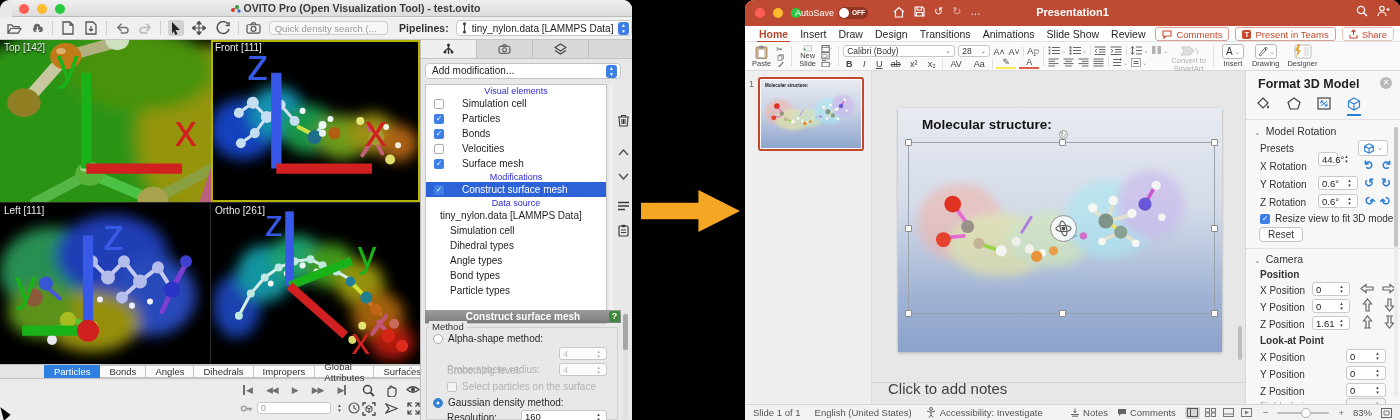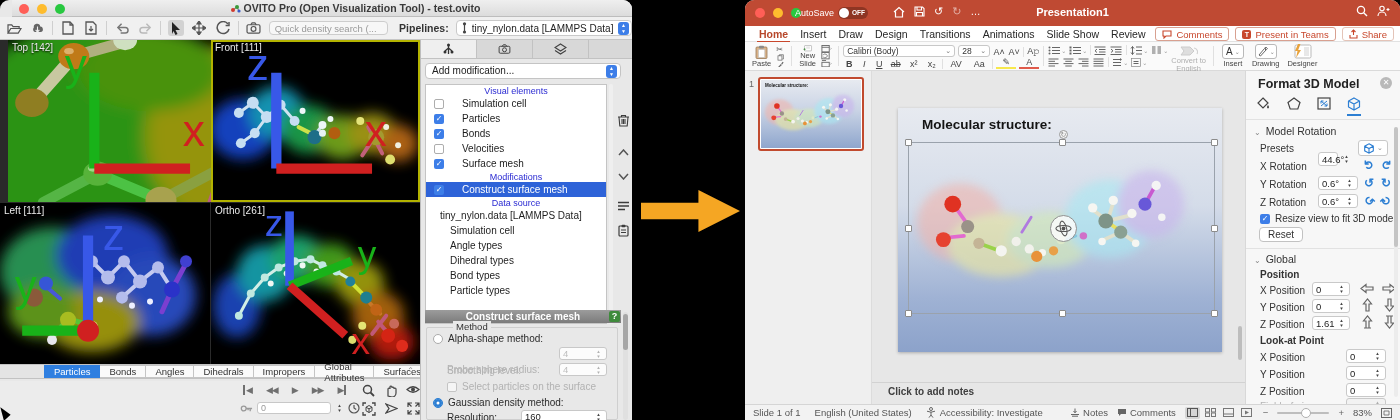--- a/index.html
+++ b/index.html
@@ -62,21 +62,21 @@
 .lrow .src{margin-left:14px;}
 .lrow .child{margin-left:24px;}
 .cb{width:10px;height:10px;border-radius:2px;background:#3D7EE8;color:#fff;font-size:8px;line-height:10px;text-align:center;flex:none;}
 .cb.off{background:#fff;border:1px solid #ADADAD;}
 .listscroll{position:absolute;left:188px;top:44px;width:4px;height:240px;background:#EFEFEF;border-radius:2px;}
 .strip{position:absolute;left:192px;top:36px;width:20px;bottom:0;display:flex;flex-direction:column;align-items:center;color:#3c3c3c;}
 .strip>div{height:24px;display:flex;align-items:center;}
 .modeditor-title{position:absolute;left:4px;top:270px;width:196px;height:13px;background:linear-gradient(#9C9C9C,#7B7B7B);color:#fff;font-size:10px;font-weight:bold;text-align:center;line-height:13px;}
 .helpbox{position:absolute;right:1px;top:1px;width:11px;height:11px;background:#3E8A3B;color:#fff;font-size:9px;line-height:11px;text-align:center;border-radius:2px;font-weight:bold;}
 .methodbox{position:absolute;left:5px;top:287px;width:192px;height:93px;border:1px solid #CFCFCF;border-radius:2px;}
-.mlabel{position:absolute;left:8px;top:281px;font-size:9.5px;color:#333;background:#E8E8E8;padding:0 3px;margin-left:24px;}
+.mlabel{position:absolute;left:8px;top:281px;font-size:9.5px;color:#333;background:#E8E8E8;padding:0 3px;}
 .erow{position:absolute;display:flex;align-items:center;font-size:10px;color:#2b2b2b;gap:5px;}
 .erow.dis{color:#B2B2B2;}
 .radio{width:10px;height:10px;border-radius:50%;background:#fff;border:1px solid #ABABAB;flex:none;}
 .radio.on{background:#2D7FD3;border-color:#2D7FD3;box-shadow:inset 0 0 0 2.5px #2D7FD3,inset 0 0 0 5px #fff;}
 .efield{height:13px;background:#fff;border:1px solid #C8C8C8;border-radius:3px;font-size:9.5px;color:#222;padding:0 3px;line-height:12px;display:flex;align-items:center;}
 .efield.dis{color:#BDBDBD;background:#FCFCFC;}
 .edscroll{position:absolute;left:202px;top:272px;width:5px;height:108px;background:#E0E0E0;border-radius:3px;}
 .edscroll .th{position:absolute;left:0;top:2px;width:5px;height:36px;background:#A6A6A6;border-radius:3px;}
 .cursor-art{position:absolute;left:2px;bottom:0;width:0;height:0;border-left:8px solid #000;border-bottom:4px solid transparent;border-top:10px solid transparent;transform:rotate(-15deg);}
 
@@ -124,21 +124,21 @@
 .thumb .inner{width:100%;height:100%;background:linear-gradient(#E7EAF0,#C9D3E5 45%,#8FA6CD);position:relative;overflow:hidden;}
 .thumb .ttl{position:absolute;left:4px;top:3px;font-size:4.5px;font-weight:bold;color:#111;}
 .canvas{position:absolute;left:127px;top:0;width:373px;height:100%;background:#E7E7E7;}
 .slide{position:absolute;left:26px;top:37px;width:324px;height:244px;background:linear-gradient(#E7EAF0,#D4DCE9 40%,#9FB2D4 78%,#8CA2CA);box-shadow:0 1px 3px rgba(0,0,0,.25);}
 .slide-title{position:absolute;left:24px;top:9px;font-size:13.5px;font-weight:bold;color:#141414;}
 .selbox3d{position:absolute;left:10px;top:34px;width:307px;height:172px;border:1px solid #9AA2AC;}
 .hd{position:absolute;width:7px;height:7px;background:#fff;border:1px solid #8B8B8B;border-radius:1px;}
 .rothandle{position:absolute;left:150px;top:-13px;width:9px;height:9px;border:1px solid #999;border-radius:50%;background:#f4f4f4;color:#888;font-size:7px;line-height:8px;text-align:center;}
 .gizmo{position:absolute;left:141px;top:72px;width:27px;height:27px;border-radius:50%;background:rgba(252,252,252,.85);border:1px solid #909090;display:flex;align-items:center;justify-content:center;}
 .notesline{position:absolute;left:0;bottom:21px;width:100%;border-top:1px solid #D2D2D2;}
-.notestxt{position:absolute;left:16px;bottom:7px;font-size:10px;color:#404040;font-weight:bold;}
+.notestxt{position:absolute;left:16px;bottom:7px;font-size:15px;color:#404040;}
 .cscroll{position:absolute;right:3px;top:255px;width:4px;height:34px;background:#BDBDBD;border-radius:2px;}
 .fpanel{position:absolute;right:0;top:0;width:155px;height:100%;background:#F7F7F7;border-left:1px solid #D8D8D8;font-size:10.5px;color:#333;}
 .fp-title{position:absolute;left:12px;top:6px;font-size:12.5px;font-weight:bold;color:#222;}
 .fp-close{position:absolute;right:8px;top:6px;width:12px;height:12px;border-radius:50%;background:#B9B9B9;color:#fff;font-size:8px;line-height:12px;text-align:center;}
 .fp-tabs{position:absolute;left:10px;top:26px;display:flex;gap:16px;}
 .fptab{padding-bottom:3px;}
 .fptab.active{border-bottom:2px solid #2D7FD3;}
 .fp-div{position:absolute;left:0;width:100%;border-top:1px solid #E2E2E2;}
 .fsec{position:absolute;left:8px;font-size:10.5px;color:#333;}
 .fsec::before{content:"⌄";color:#888;margin-right:5px;font-size:8px;}
@@ -312,21 +312,21 @@
           <line x1="3.5" y1="1" x2="3.5" y2="11" stroke="#444" stroke-width="1.2"></line>
           <circle cx="3.5" cy="1.8" r="1.6" fill="#444"></circle>
           <circle cx="3.5" cy="10" r="1.6" fill="#444"></circle>
         </svg>
       <span class="tx">tiny_nylon.data [LAMMPS Data]</span>
       <span class="bluestep"></span>
     </div>
   </div>
 
   <div class="vports">
-    <div class="vp" style="left:8px;top:0;width:251px;height:162px">
+    <div class="vp" style="left:0;top:0;width:251px;height:162px">
       <svg viewBox="0 0 210 160" preserveAspectRatio="none">
         <g filter="url(#blb)" opacity=".95">
           <ellipse cx="80" cy="95" rx="125" ry="115" fill="#2F9B12"></ellipse>
           <ellipse cx="185" cy="95" rx="70" ry="90" fill="#9D9C08"></ellipse>
           <ellipse cx="120" cy="30" rx="60" ry="40" fill="#4D9A10"></ellipse>
         </g>
         <g stroke-linecap="round">
           <line x1="55" y1="16" x2="22" y2="60" stroke="#C8C8A0" stroke-width="11"></line>
           <line x1="55" y1="16" x2="98" y2="2" stroke="#B0B080" stroke-width="11"></line>
           <line x1="75" y1="132" x2="128" y2="158" stroke="#4CC244" stroke-width="10"></line>
@@ -630,24 +630,24 @@
       <div class="lrow hdr">
           <span>Data source</span>
         </div>
       <div class="lrow">
           <span class="src">tiny_nylon.data [LAMMPS Data]</span>
         </div>
       <div class="lrow">
           <span class="child">Simulation cell</span>
         </div>
       <div class="lrow">
+          <span class="child">Dihedral types</span>
+        </div>
+      <div class="lrow">
           <span class="child">Angle types</span>
-        </div>
-      <div class="lrow">
-          <span class="child">Dihedral types</span>
         </div>
       <div class="lrow">
           <span class="child">Bond types</span>
         </div>
       <div class="lrow">
           <span class="child">Particle types</span>
         </div>
     </div>
     <div class="listscroll"></div>
     <div class="strip">
@@ -960,21 +960,21 @@
       </div>
     </div>
     <div class="rbig" style="opacity:.8">
       <span class="smarticon">
           <svg width="18" height="12" viewBox="0 0 18 12">
             <path d="M1 2 h9 l4 4 -4 4 H1 l3-4z" fill="#D8D8D8" stroke="#C0C0C0"></path>
             <path d="M14 3 a4 4 0 0 1 3 6" fill="none" stroke="#C8C8C8" stroke-width="1.2"></path>
           </svg>
         </span>
       <span class="lbl" style="color:#9a9a9a">Convert to
-English</span>
+SmartArt</span>
     </div>
     <div class="rsep"></div>
     <div class="rboxbtn">
       <span class="bx">
           <span>A</span>
           <span style="font-size:6px;color:#888;margin-left:2px">⌄</span>
         </span>
       <span class="lbl" style="font-size:7.5px;color:#444">Insert</span>
     </div>
     <div class="rboxbtn">
@@ -1101,21 +1101,21 @@
       <div class="rotpair" style="left:118px;top:123px">
           <span style="display:inline-block;transform:rotate(45deg)">↺</span>
           <span style="display:inline-block;transform:rotate(-45deg)">↻</span>
         </div>
       <div class="fpcb" style="top:142px">
         <span class="cb">✓</span>
         <span>Resize view to fit 3D model</span>
       </div>
       <div class="resetbtn" style="top:156px">Reset</div>
       <div class="fp-div" style="top:177px"></div>
-      <div class="fsec" style="top:182px"><span>Global</span></div>
+      <div class="fsec" style="top:182px"><span>Camera</span></div>
       <span class="flabel b" style="top:198px">Position</span>
       <span class="flabel" style="top:214px">X Position</span>
       <div class="ffield" style="left:66px;top:211px;width:38px">
           <span>0</span>
           <span class="st"></span>
         </div>
       <div class="abs" style="left:114px;top:212px;display:flex;gap:8px">
         <svg class="sic" width="14" height="11" viewBox="0 0 14 11">
             <path d="M13 4 H6 V1.5 L1 5.5 6 9.5 V7 h7z" class="harrow"></path>
           </svg>

